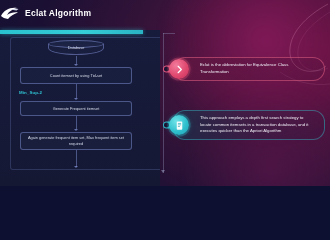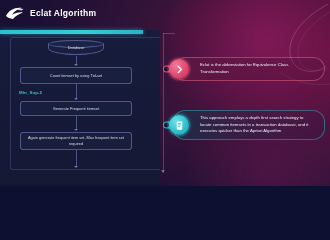--- a/index.html
+++ b/index.html
@@ -30,21 +30,21 @@
     width:180px; height:170px; border-radius:50%;
     background:radial-gradient(circle at 50% 50%, rgba(96,22,78,.55) 0%, rgba(60,14,54,0) 70%);
     filter:blur(5px);
   }
   
   #swirl { position:absolute; right:0; top:0; width:120px; height:110px; }
 
   
   #header {
     position:absolute; left:0; top:0; width:330px; height:26px;
-    display:flex; align-items:center; gap:5px; padding-left:5px;
+    display:flex; align-items:center; gap:5px; 
     z-index:6;
   }
   #logo { width:20px; height:14px; flex:0 0 auto; }
   #title {
     font-size:8.5px; font-weight:bold; color:#ffffff;
     letter-spacing:.25px; line-height:1;
   }
 
   
   #left-panel {

